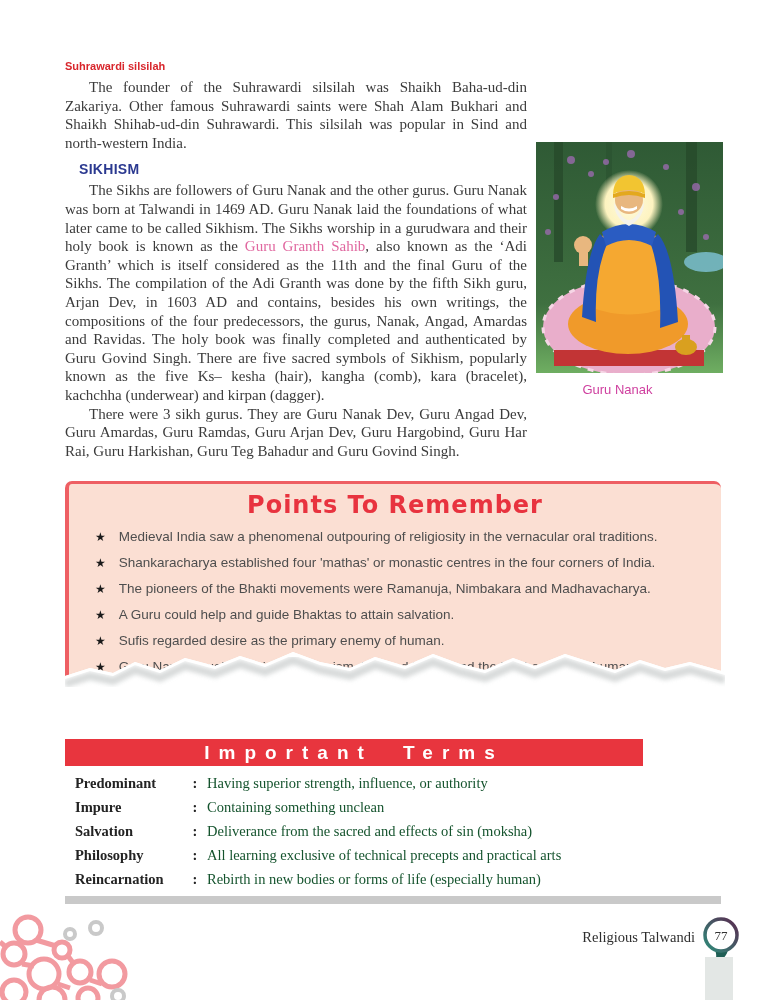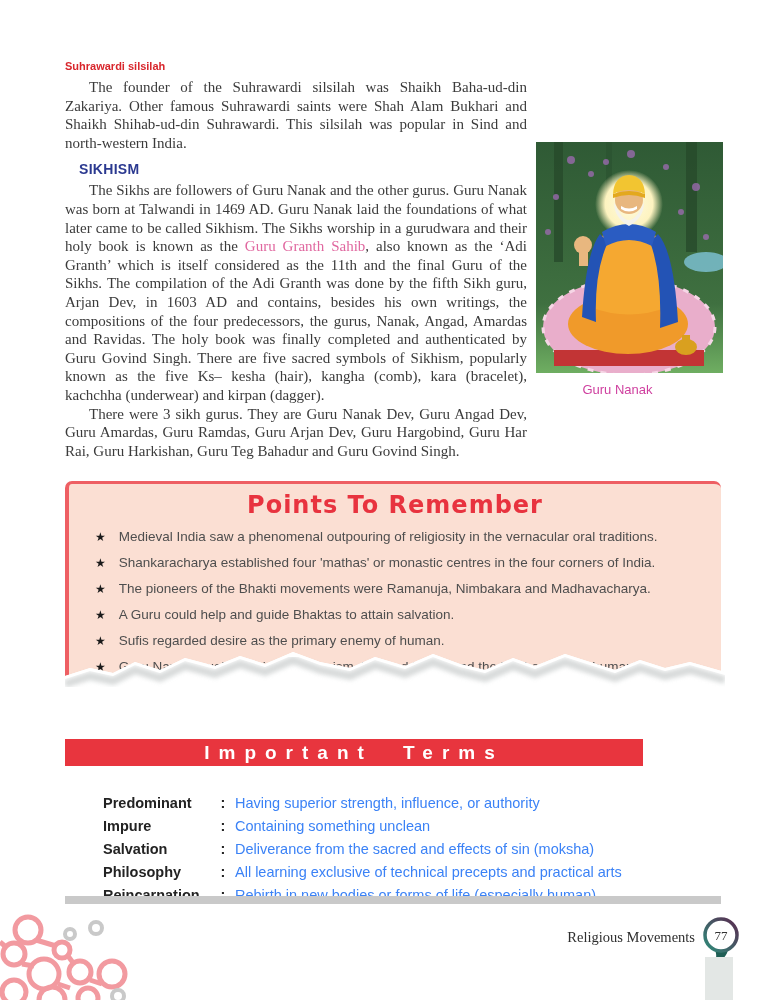--- a/index.html
+++ b/index.html
@@ -49,28 +49,28 @@
   .star{color:#1a1a1a;font-size:12px;line-height:16px;flex:0 0 auto;}
   .tear-svg{position:absolute;left:-4px;bottom:0;}
   
   .terms-banner{
     position:absolute;left:65px;top:739px;width:578px;height:27px;
     background:#e8353e;color:#ffffff;text-align:center;line-height:28px;
     font-family:"Liberation Sans",sans-serif;font-weight:700;font-size:19px;
     letter-spacing:9px;word-spacing:16px;
   }
   .terms-list{
-    position:absolute;left:75px;top:795px;width:640px;
+    position:absolute;left:75px;top:775px;width:640px;
     display:grid;grid-template-columns:108px 16px 1fr;
     row-gap:7px;column-gap:4px;
-    font-family:Liberation Sans, sans-serif;font-size:14.5px;margin-left:28px;
+    font-family:Liberation Serif, serif;font-size:14.5px;
   }
   .term-name{font-weight:700;color:#232323;}
   .term-colon{font-weight:700;color:#232323;text-align:center;}
-  .term-def{color:#3b82f6;}
+  .term-def{color:#14532d;}
   
   .hbar{position:absolute;left:65px;top:896px;width:656px;height:8px;background:#c9c9c9;}
   .footer-label{
     position:absolute;right:87px;top:929px;
     font-family:"Liberation Serif",serif;font-size:14.5px;color:#2e2e2e;
   }
   .page-badge{position:absolute;left:699px;top:914px;}
   .vbar{position:absolute;left:705px;top:957px;width:28px;height:43px;background:#e3e7e5;}
   .molecules{position:absolute;left:0;top:912px;}
 </style>
@@ -215,21 +215,21 @@
       <span class="term-def">Deliverance from the sacred and effects of sin (moksha)</span>
       <span class="term-name">Philosophy</span>
       <span class="term-colon">:</span>
       <span class="term-def">All learning exclusive of technical precepts and practical arts</span>
       <span class="term-name">Reincarnation</span>
       <span class="term-colon">:</span>
       <span class="term-def">Rebirth in new bodies or forms of life (especially human)</span>
     </div>
 
   <div class="hbar"></div>
-  <div class="footer-label">Religious Movements</div>
+  <div class="footer-label">Religious Talwandi</div>
 
   <svg class="page-badge" width="46" height="50" viewBox="0 0 46 50">
     <defs>
       <linearGradient id="ring" x1="0" y1="1" x2="1" y2="0">
         <stop offset="0" stop-color="#2e8c7a"></stop>
         <stop offset="1" stop-color="#5a2a50"></stop>
       </linearGradient>
     </defs>
     <path d="M16,36 Q20,47 11,50 Q26,48 29,36 Z" fill="#1f5f55"></path>
     <circle cx="22" cy="21" r="16" fill="#ffffff" stroke="url(#ring)" stroke-width="3.5"></circle>

